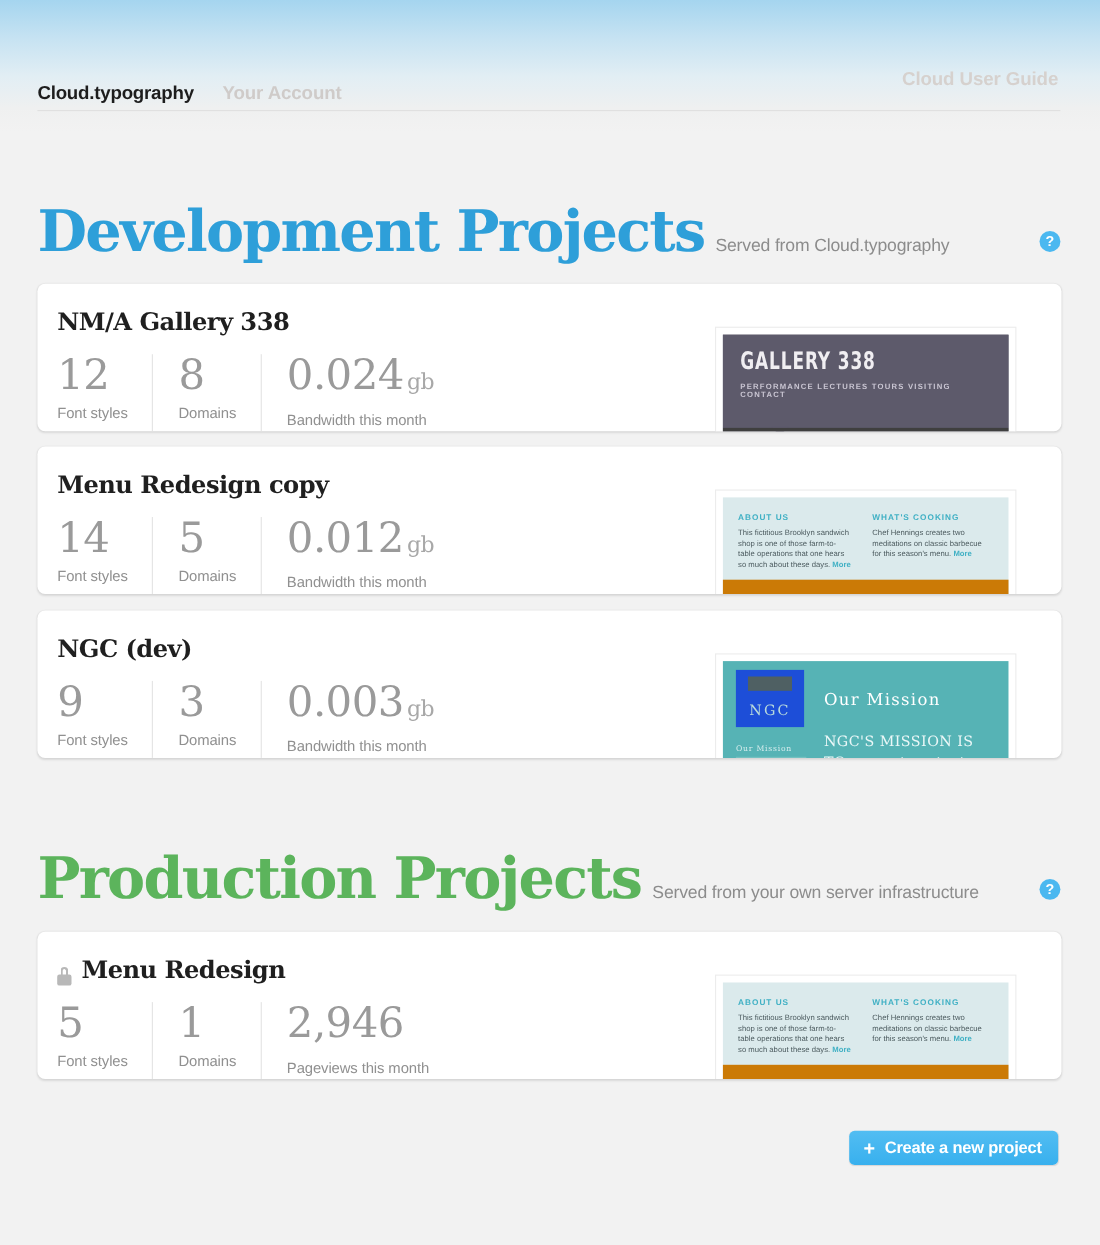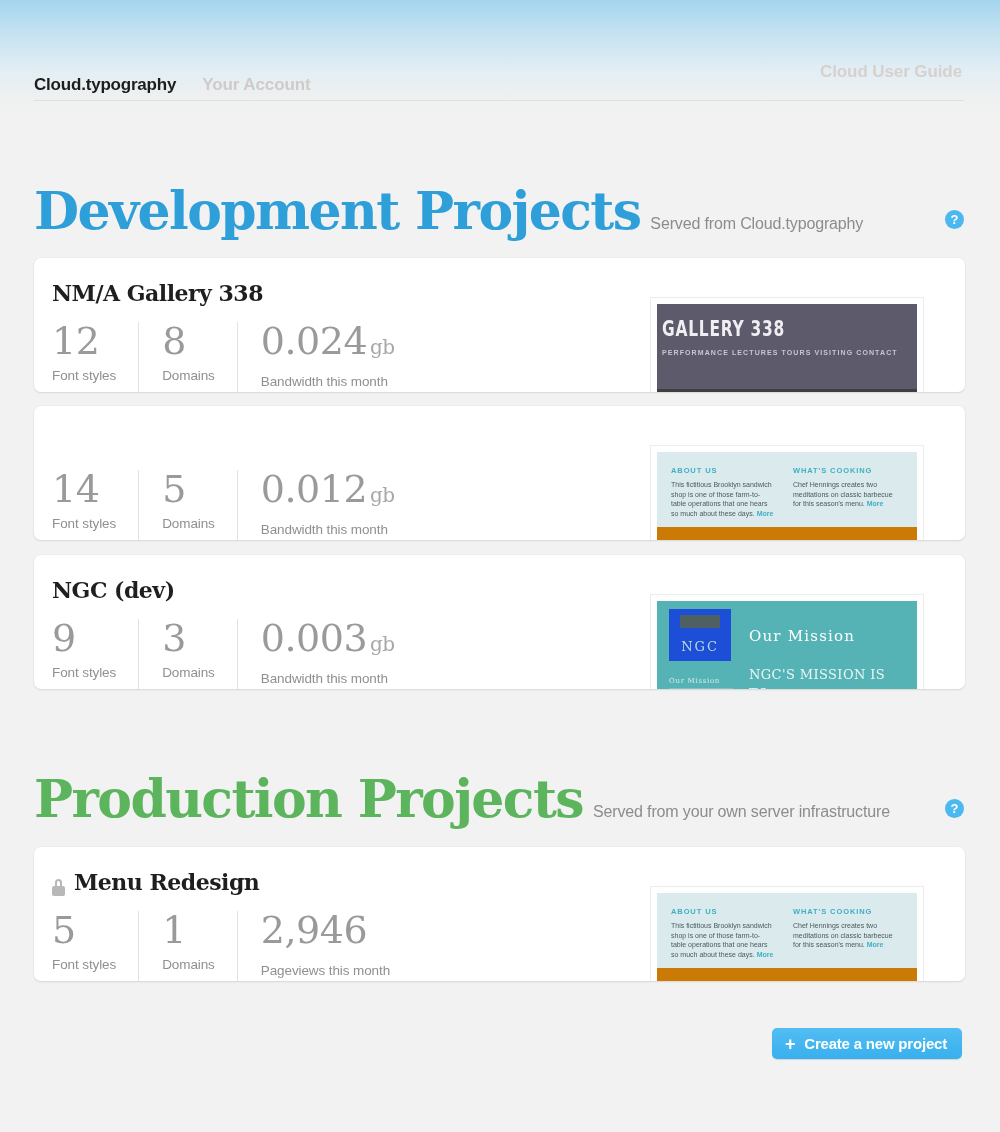--- a/index.html
+++ b/index.html
@@ -116,21 +116,21 @@
   .thumb-wrap {
     position: absolute; right: 42px; top: 40px;
     width: 272px; height: 200px;
     background: #ffffff; padding: 6px;
     box-shadow: 0 0 0 1px #ececec;
   }
   .thumb { width: 260px; height: 188px; overflow: hidden; position: relative; }
 
   
   .g338 { background: #5d5a6b; width: 260px; height: 188px; position: relative; }
-  .g338-head { height: 85px; background: #5d5a6b; padding: 12px 14px 0 5px; position: relative; }
+  .g338-head { height: 85px; background: #5d5a6b; padding: 12px 14px 0 16px; position: relative; }
   .g338-logo {
     font-family: "DejaVu Sans Condensed", "Liberation Sans Narrow", "Liberation Sans", sans-serif;
     font-size: 22px; font-weight: bold; color: #f0eef2; letter-spacing: 1px;
     transform: scaleX(0.78); transform-origin: left center;
   }
   .g338-nav {
     margin-top: 8px; font-size: 7px; color: #c9c5d2; letter-spacing: 1.1px;
     font-weight: bold;
   }
   .g338-arrow {
@@ -260,20 +260,23 @@
             
             
             
           </div>
         </div>
       </div>
     </div>
   </div>
 
   <div class="card" style="left:34px; top:406px; width:931px; height:134px;">
+    <div class="card-title">
+      <span>Menu Redesign copy</span>
+    </div>
     <div class="stats">
       <div class="stat">
         <div class="stat-value">14</div>
         <div class="stat-label">Font styles</div>
       </div>
       <div class="stat">
         <div class="stat-value">5</div>
         <div class="stat-label">Domains</div>
       </div>
       <div class="stat">

